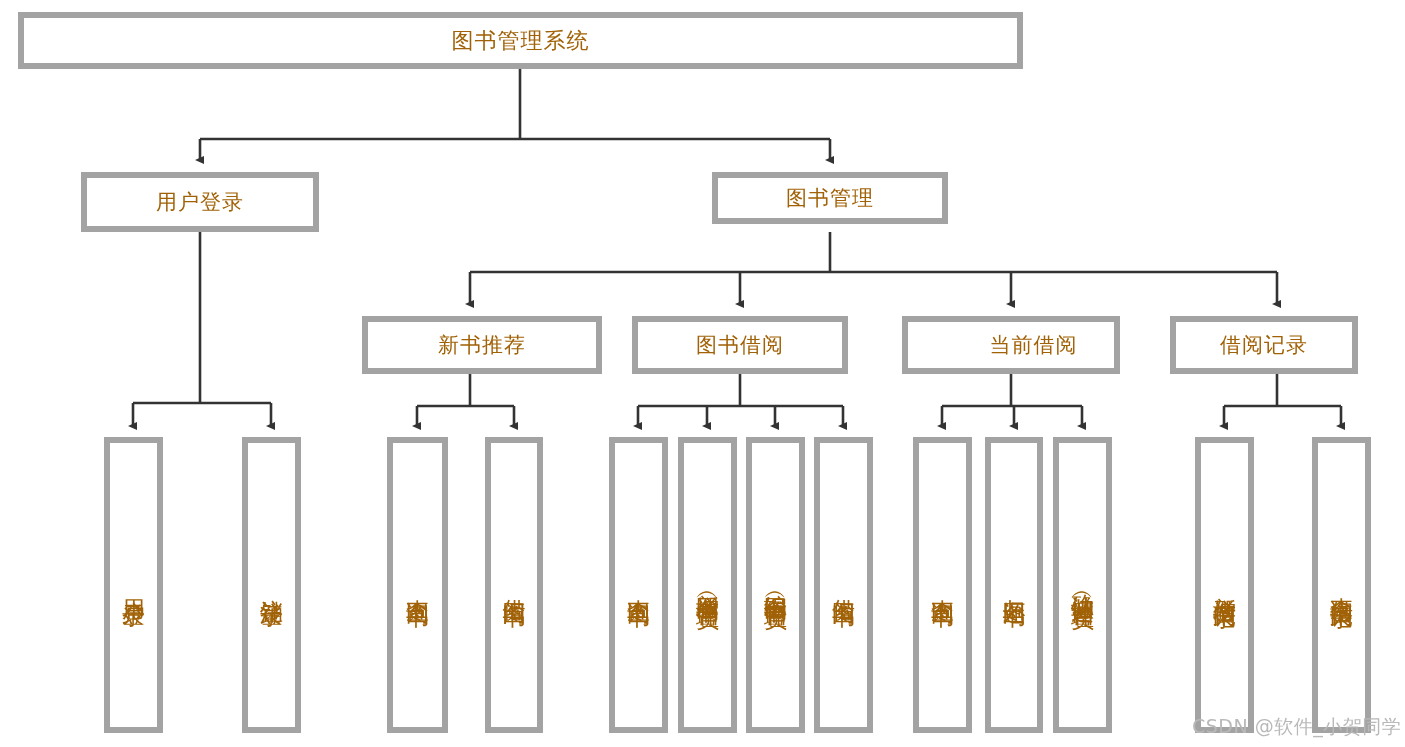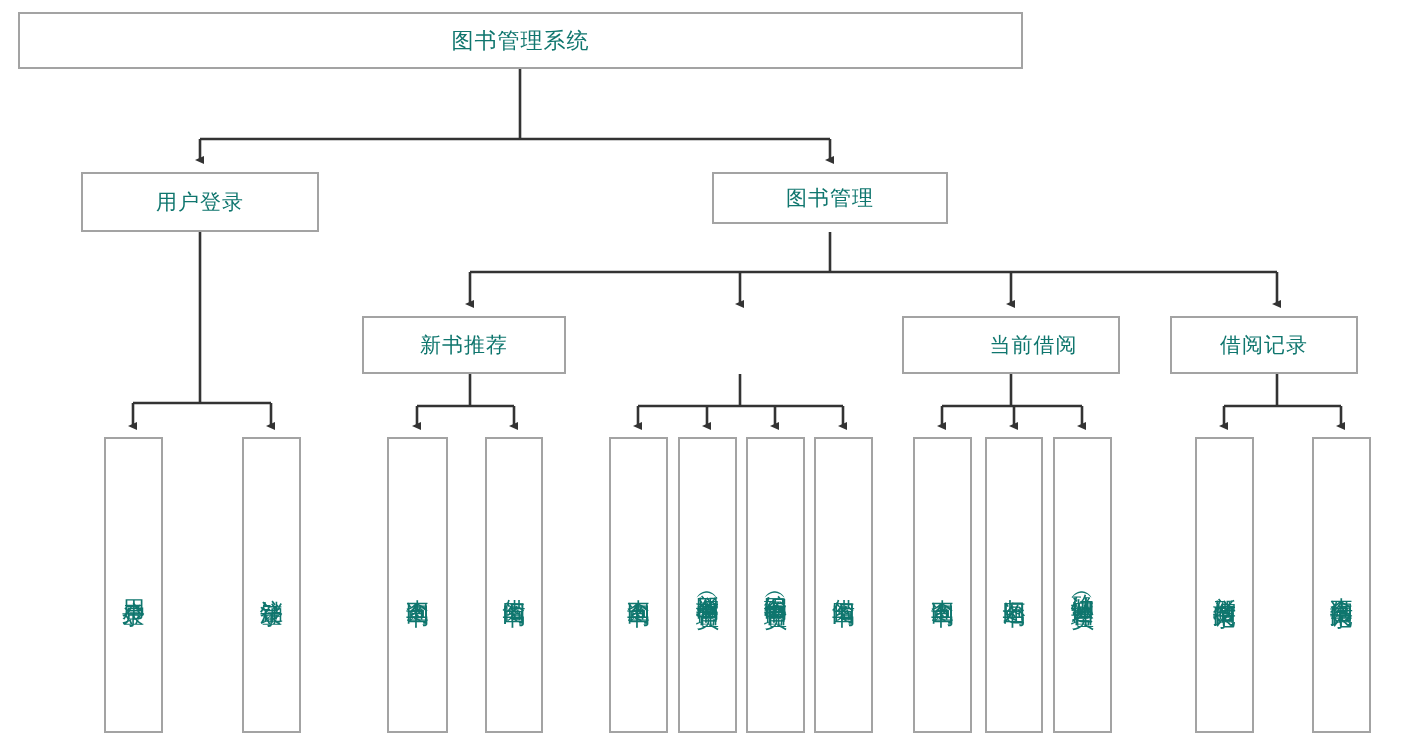--- a/index.html
+++ b/index.html
@@ -13,26 +13,26 @@
   #canvas {
     position: relative;
     width: 1405px;
     height: 747px;
     background: #ffffff;
     overflow: hidden;
   }
   .node {
     position: absolute;
     box-sizing: border-box;
-    border: 2px solid #a3a3a3;
+    border: 6px solid #a3a3a3;
     background: #ffffff;
     display: flex;
     align-items: center;
     justify-content: center;
-    color: #0f766e;
+    color: #a16207;
   }
   .node.h {
     font-size: 21px;
     letter-spacing: 1px;
   }
   .node.h .label {
     white-space: nowrap;
   }
   .node.v {
     align-items: center;
@@ -125,22 +125,25 @@
     <span class="label">图书管理系统</span>
   </div>
 
   <div class="node h" style="left:81px; top:172px; width:238px; height:60px;">
     <span class="label">用户登录</span>
   </div>
   <div class="node h" style="left:712px; top:172px; width:236px; height:52px;">
     <span class="label">图书管理</span>
   </div>
 
-  <div class="node h" style="left:362px; top:316px; width:204px; height:58px;">
+  <div class="node h" style="left:362px; top:316px; width:240px; height:58px;">
     <span class="label">新书推荐</span>
+  </div>
+  <div class="node h" style="left:632px; top:316px; width:216px; height:58px;">
+    <span class="label">图书借阅</span>
   </div>
   <div class="node h" style="left:902px; top:316px; width:218px; height:58px;padding-left:45px;">
     <span class="label">当前借阅</span>
   </div>
   <div class="node h" style="left:1170px; top:316px; width:188px; height:58px;">
     <span class="label">借阅记录</span>
   </div>
 
   <div class="node v" style="left:104px; top:437px; width:59px; height:296px;">
     <span class="label">用户登录</span>
@@ -175,14 +178,15 @@
   <div class="node v" style="left:1053px; top:437px; width:59px; height:296px;">
     <span class="label">确认归还（管理员）</span>
   </div>
   <div class="node v" style="left:1195px; top:437px; width:59px; height:296px;">
     <span class="label">新增借阅记录</span>
   </div>
   <div class="node v" style="left:1312px; top:437px; width:59px; height:296px;">
     <span class="label">查询借阅记录</span>
   </div>
 
+  <div class="watermark" style="left:1192px; top:714px;">CSDN @软件_小贺同学</div>
 
 </div>
 
 </body></html>

